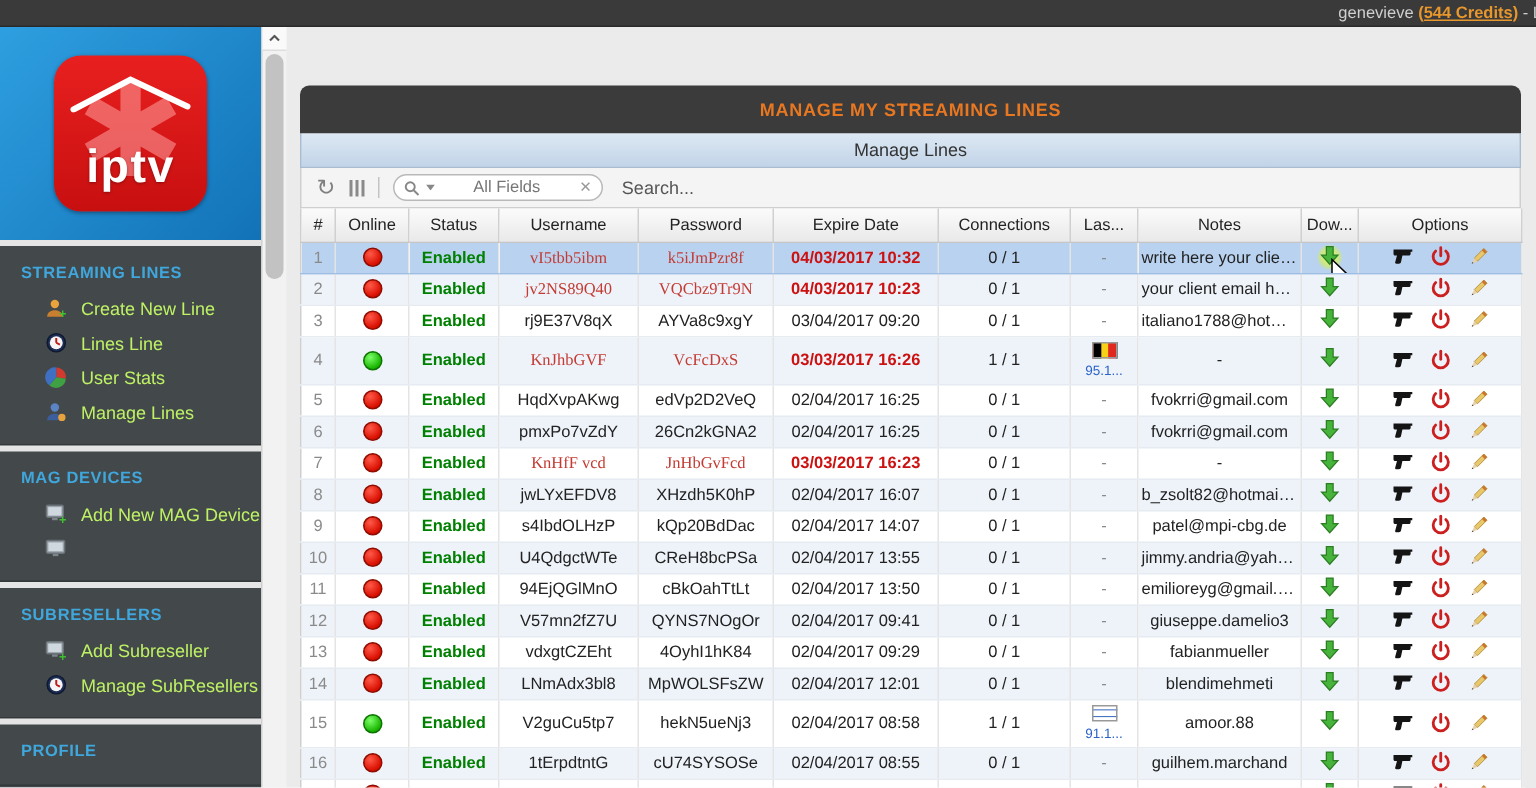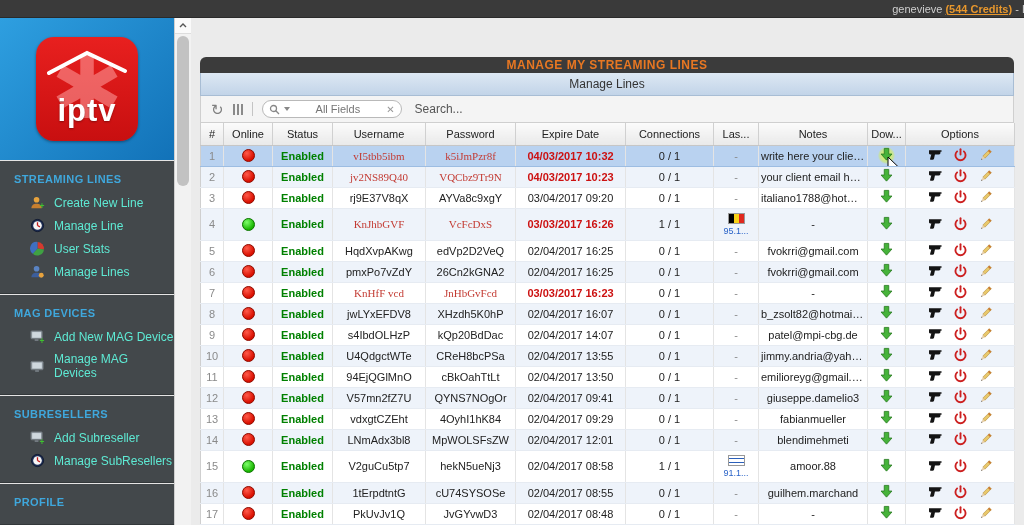--- a/index.html
+++ b/index.html
@@ -16,37 +16,37 @@
   
   .sidebar { position:absolute; top:18px; left:0; width:174px; height:507px; background:#43484b; z-index:20; }
   .logo-area { height:142px; background:linear-gradient(135deg,#2e9fe0 0%,#1272b8 100%);
                display:flex; align-items:center; justify-content:center; }
   .logo-box { width:102px; height:104px; background:linear-gradient(180deg,#e8201f,#c80f10); border-radius:18px;
               position:relative; display:flex; align-items:center; justify-content:center; box-shadow:0 1px 3px rgba(0,0,0,.4); overflow:hidden;}
   .logo-star { position:absolute; color:rgba(255,160,160,.55); font-size:86px; line-height:86px; top:8px; }
   .logo-roof { position:absolute; top:12px; left:10px; }
   .logo-text { position:relative; color:#fff; font-weight:bold; font-size:31px; letter-spacing:1px; top:22px;
                text-shadow:0 1px 2px rgba(0,0,0,.35); }
-  .side-section { padding:8px 0 10px 0; border-top:1px solid #e5e5e5; border-bottom:1px solid #33383a; }
+  .side-section { padding:8px 0 10px 0; border-top:4px solid #e5e5e5; border-bottom:1px solid #33383a; }
   .side-title { color:#3fa7dc; font-size:11px; font-weight:bold; letter-spacing:.4px; padding:4px 0 6px 14px; }
   .side-item { display:flex; align-items:center; gap:9px; padding:4px 0 4px 30px; cursor:pointer; }
   .side-item .s-ico { width:15px; height:15px; flex:0 0 15px; position:relative; }
-  .side-item .s-lbl { color:#5eead4; font-size:12px; }
+  .side-item .s-lbl { color:#bef264; font-size:12px; }
 
   
   .vscroll { position:absolute; top:18px; left:174px; width:17px; height:507px; background:#f2f2f2;
              border-left:1px solid #cfcfcf; z-index:25; }
   .vscroll .arrow { height:16px; display:flex; align-items:center; justify-content:center; color:#666; font-size:9px;
                     background:#fafafa; border-bottom:1px solid #ddd; cursor:pointer; }
   .vscroll .thumb { position:absolute; top:18px; left:2px; width:12px; height:150px; background:#c2c2c2; border-radius:6px; cursor:pointer; }
 
   
   .main { position:absolute; top:18px; left:191px; width:833px; height:507px; background:#ebebeb; }
   .panel { position:absolute; top:39px; left:9px; width:814px; }
-  .panel-header { height:16px; background:#3b3b3b; border-radius:6px 6px 0 0;
+  .panel-header { height:32px; background:#3b3b3b; border-radius:6px 6px 0 0;
                   display:flex; align-items:center; justify-content:center; }
   .panel-header span { color:#e87722; font-weight:bold; font-size:12px; letter-spacing:.5px; }
   .panel-sub { height:23px; background:linear-gradient(180deg,#dde8f3,#c2d4e8);
                border:1px solid #a8bdd4; border-top:none; display:flex; align-items:center; justify-content:center; }
   .panel-sub span { color:#333; font-size:12px; }
   .toolbar { height:27px; background:#f4f4f4; border:1px solid #cfcfcf; border-top:none;
              display:flex; align-items:center; padding-left:10px; gap:9px; }
   .tb-ico { color:#808080; font-size:15px; line-height:15px; cursor:pointer; }
   .cols-ico { display:flex; gap:2px; cursor:pointer; }
   .cols-ico i { display:block; width:2px; height:11px; background:#8a8a8a; }
@@ -119,21 +119,21 @@
               <text x="10" y="15" font-size="9" font-weight="bold" fill="#3fc12f">+</text>
             </svg></span>
           <span class="s-lbl">Create New Line</span>
         </div>
         <div class="side-item">
           <span class="s-ico"><svg width="15" height="15" viewBox="0 0 16 16">
               <circle cx="8" cy="8" r="6.5" fill="#1d2d54" stroke="#0e1830"></circle>
               <circle cx="8" cy="8" r="4.6" fill="#f5f5f5"></circle>
               <path d="M8 8 L8 4.6 M8 8 L10.6 9.4" stroke="#c01818" stroke-width="1.4" fill="none"></path>
             </svg></span>
-          <span class="s-lbl">Manage Line</span>
+          <span class="s-lbl">Lines Line</span>
         </div>
         <div class="side-item">
           <span class="s-ico"><svg width="15" height="15" viewBox="0 0 16 16">
               <path d="M8 8 L8 1 A7 7 0 0 1 14.8 9 z" fill="#d33a2f"></path>
               <path d="M8 8 L14.8 9 A7 7 0 0 1 3 13.6 z" fill="#3fa143"></path>
               <path d="M8 8 L3 13.6 A7 7 0 0 1 8 1 z" fill="#3e6fc1"></path>
             </svg></span>
           <span class="s-lbl">User Stats</span>
         </div>
         <div class="side-item">
@@ -155,21 +155,20 @@
               <text x="10" y="15.5" font-size="9" font-weight="bold" fill="#3fc12f">+</text>
             </svg></span>
           <span class="s-lbl">Add New MAG Device</span>
         </div>
         <div class="side-item">
           <span class="s-ico"><svg width="15" height="15" viewBox="0 0 16 16">
               <rect x="1" y="2.5" width="13" height="9" rx="1" fill="#9aa3ab" stroke="#6b7278"></rect>
               <rect x="2.4" y="3.9" width="10.2" height="6.2" fill="#cfd8de"></rect>
               <rect x="5.5" y="12" width="4" height="1.6" fill="#7d858c"></rect>
             </svg></span>
-          <span class="s-lbl">Manage MAG Devices</span>
         </div>
       </div>
       <div class="side-section">
         <div class="side-title">SUBRESELLERS</div>
         <div class="side-item">
           <span class="s-ico"><svg width="15" height="15" viewBox="0 0 16 16">
               <rect x="1" y="2" width="12" height="8.5" rx="1" fill="#9aa3ab" stroke="#6b7278"></rect>
               <rect x="2.3" y="3.3" width="9.4" height="6" fill="#cfd8de"></rect>
               <rect x="5" y="11" width="4" height="1.6" fill="#7d858c"></rect>
               <text x="10" y="15.5" font-size="9" font-weight="bold" fill="#3fc12f">+</text>

